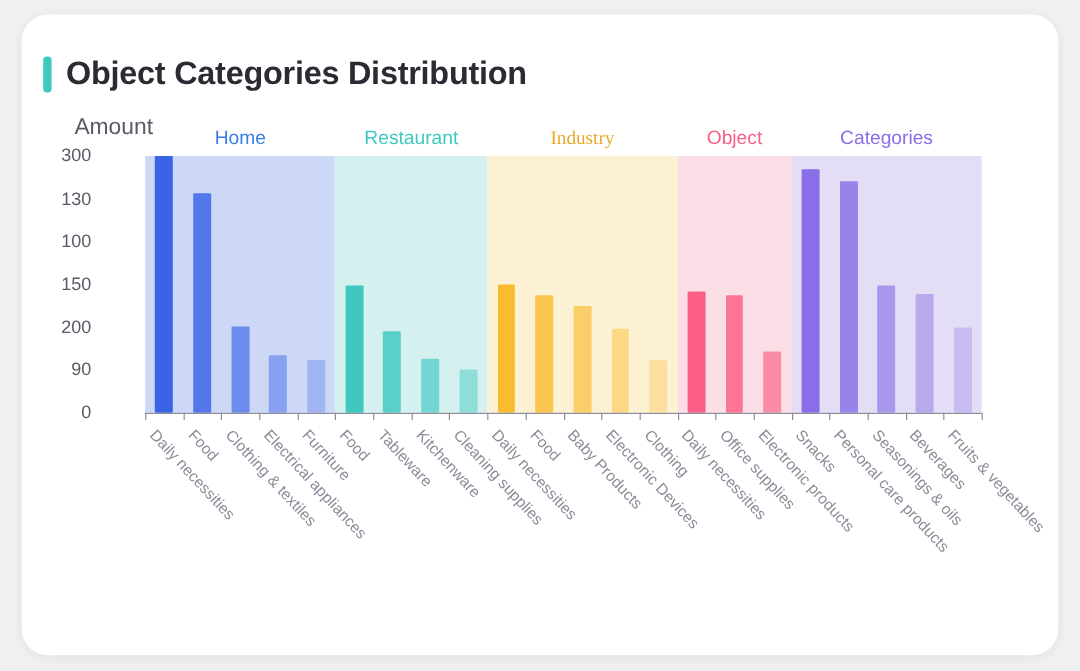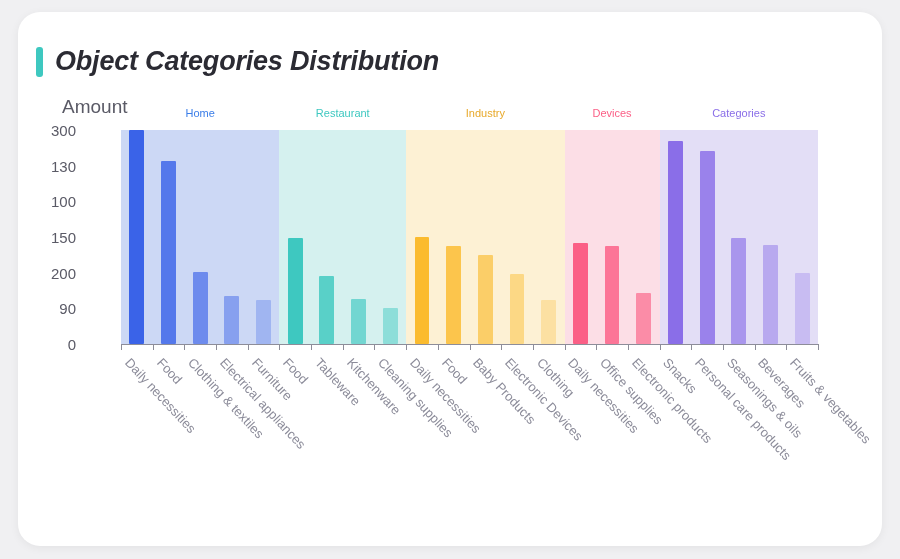--- a/index.html
+++ b/index.html
@@ -14,21 +14,21 @@
     left: 18px; top: 12px;
     width: 864px; height: 534px;
     background: #ffffff;
     border-radius: 22px;
     box-shadow: 0 2px 10px rgba(0,0,0,0.06);
     overflow: hidden;
   }
   
   #title-row {
     position: absolute; left: 18px; top: 34px;
-    display: flex; align-items: center; gap: 12px; font-style: italic;
+    display: flex; align-items: center; gap: 12px;
   }
   #title-accent {
     width: 7px; height: 30px;
     background: #3ec8c0;
     border-radius: 3px;
   }
   #title-text {
     font-size: 27px; font-weight: bold; color: #2b2b33;
     letter-spacing: -0.2px;
   }
@@ -45,21 +45,21 @@
   #plot {
     position: absolute;
     left: 103px; top: 118px;
     width: 697px; height: 214px;
   }
   .band {
     position: absolute; top: 0; height: 214px;
   }
   .band-label {
     position: absolute;
-    font-size: 11px;
+    font-size: 16px;
     white-space: nowrap;
     transform: translateX(-50%);
     top: 93px;
   }
   .bar {
     position: absolute; bottom: 0;
     border-radius: 1px;
   }
   .ytick {
     position: absolute;
@@ -193,18 +193,18 @@
         <div class="xtickmark" style="left: 704.955px;"></div>
         <div class="xlabel" style="left: 716.795px;">Seasonings &amp; oils</div>
         <div class="xtickmark" style="left: 736.636px;"></div>
         <div class="xlabel" style="left: 748.477px;">Beverages</div>
         <div class="xtickmark" style="left: 768.318px;"></div>
         <div class="xlabel" style="left: 780.159px;">Fruits &amp; vegetables</div>
         <div class="xtickmark" style="left: 800px;"></div>
       </div>
   <div class="band-label" style="left: 182.205px; top: 95px; color: rgb(58, 125, 232);">Home</div>
       <div class="band-label" style="left: 324.773px; top: 95px; color: rgb(62, 200, 192);">Restaurant</div>
-      <div class="band-label" style="left: 467.341px; top: 95px; color: rgb(232, 169, 42);">Industry</div>
-      <div class="band-label" style="left: 594.068px; top: 95px; color: rgb(251, 95, 134);">Devices</div>
+      <div class="band-label" style="left: 467.341px; top: 95px; color: rgb(232, 169, 42); font-family: Liberation Serif, serif;">Industry</div>
+      <div class="band-label" style="left: 594.068px; top: 95px; color: rgb(251, 95, 134);">Object</div>
       <div class="band-label" style="left: 720.795px; top: 95px; color: rgb(138, 110, 232);">Categories</div>
     </div>
 
 </div>
 
 </body></html>

